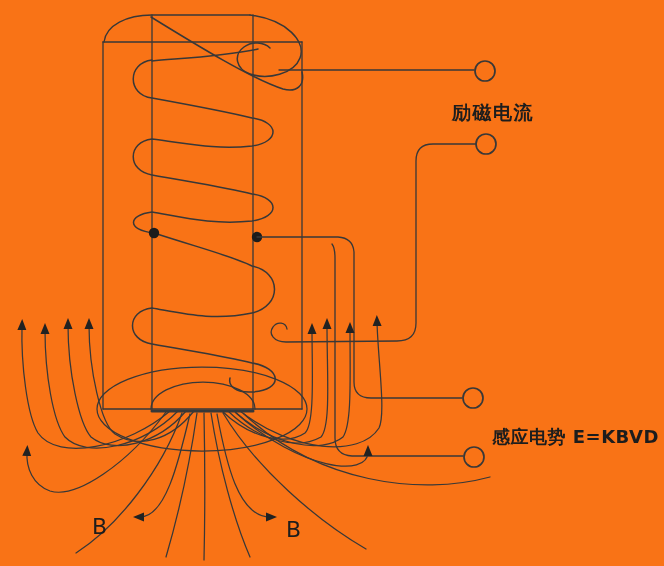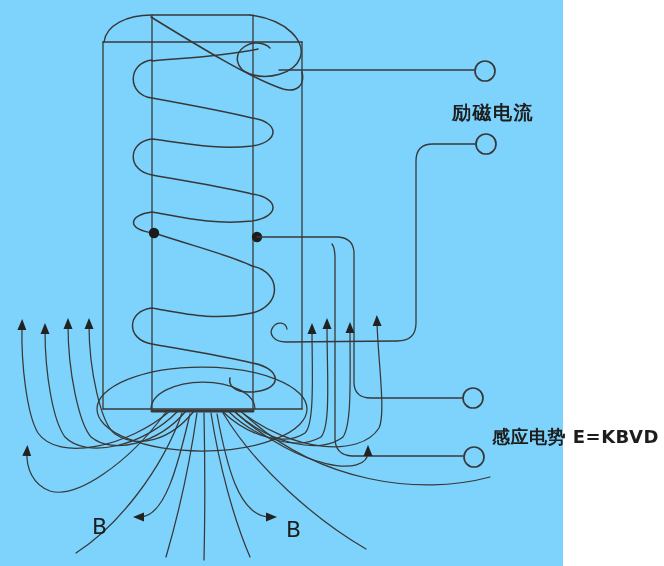--- a/index.html
+++ b/index.html
@@ -6,23 +6,23 @@
     margin: 0;
     padding: 0;
     width: 664px;
     height: 566px;
     background: #ffffff;
     overflow: hidden;
     font-family: "DejaVu Sans", "Liberation Sans", sans-serif;
   }
   .stage {
     position: relative;
-    width: 563px;
+    width: 664px;
     height: 566px;
-    background: #7dd3fc;
+    background: #f97316;
     text-align: center;
   }
   svg { display: block; }
   .ink {
     stroke: var(--ink, #383838);
     fill: none;
     stroke-linecap: round;
     stroke-linejoin: round;
   }
   .w-struct { stroke-width: 1.3; }

